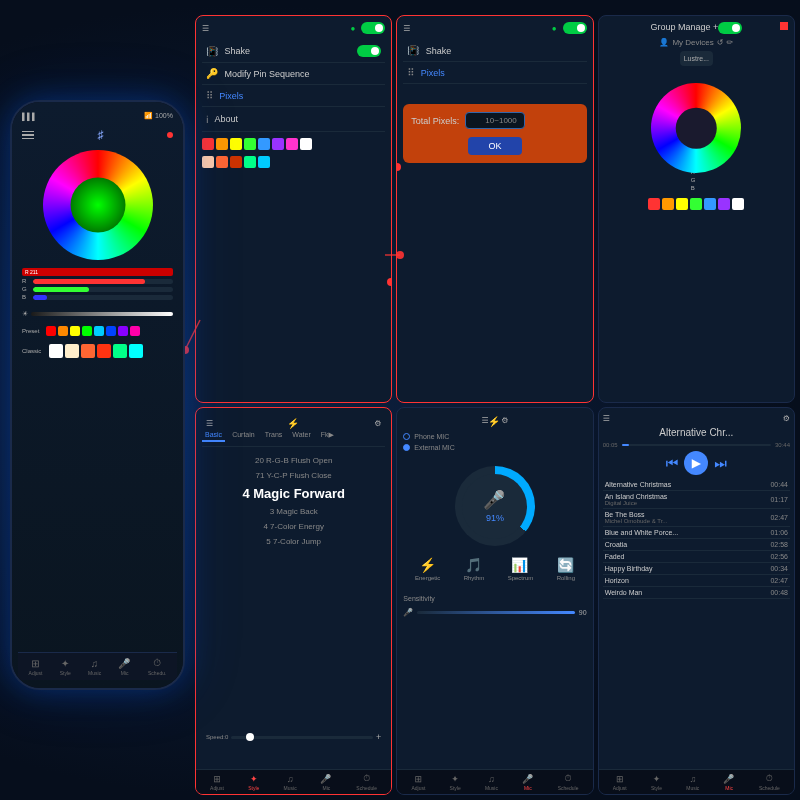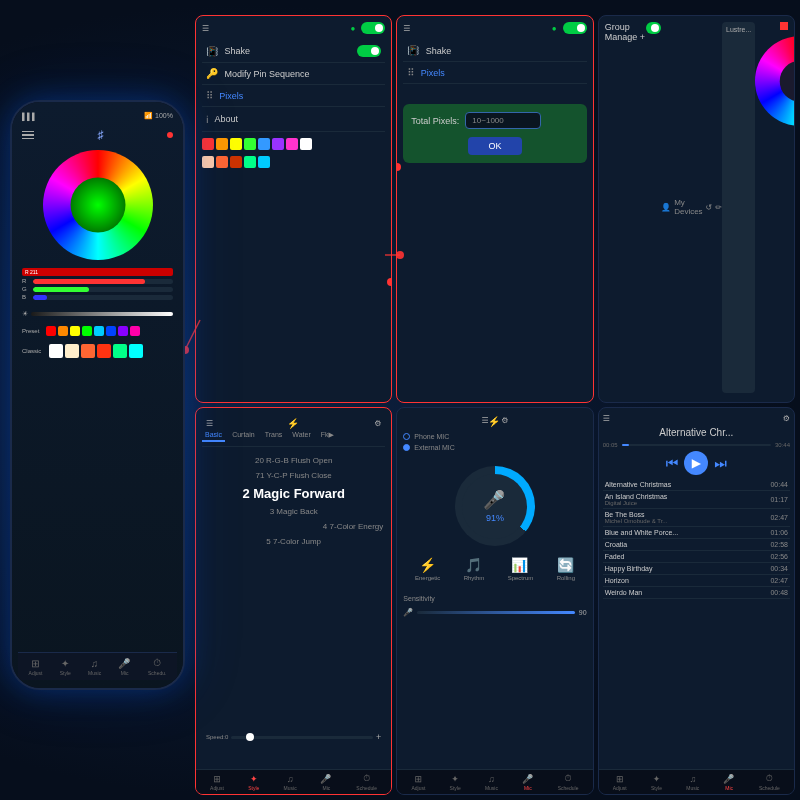--- a/index.html
+++ b/index.html
@@ -305,43 +305,43 @@
     }
 
     
     .panel-pixels {
       padding: 6px;
       display: flex;
       flex-direction: column;
     }
 
     .dialog-box {
-      background: #14532d;
+      background: #c2410c;
       border-radius: 6px;
       padding: 8px;
       margin-top: 20px;
     }
 
     .dialog-title {
       font-size: 9px;
       color: #ccc;
       margin-bottom: 8px;
       display: flex;
       align-items: center;
       gap: 6px;
     }
 
     .dialog-input {
       background: #0a1520;
       border: 1px solid #3366aa;
       border-radius: 4px;
-      padding: 3px 6px;
+      padding: 3px 19px;
       font-size: 8px;
       color: #888;
-      width: 76px;
+      width: 60px;
     }
 
     .dialog-ok-btn {
       background: #2244aa;
       border: none;
       border-radius: 4px;
       color: white;
       font-size: 9px;
       padding: 4px 20px;
       margin-top: 6px;
@@ -597,20 +597,22 @@
     .progress-fill {
       width: 5%;
       height: 100%;
       background: #4488ff;
       border-radius: 1px;
     }
 
     .panel-group-manage {
       padding: 6px;
       display: flex;
+      flex-direction: column;
+      align-items: center;
     }
 
     .gm-title {
       font-size: 9px;
       color: #ccc;
       margin-bottom: 4px;
       display: flex;
       justify-content: space-between;
     }
 
@@ -981,23 +983,23 @@
       <div class="music-tabs">
         <span class="music-tab active">Basic</span>
         <span class="music-tab">Curtain</span>
         <span class="music-tab">Trans</span>
         <span class="music-tab">Water</span>
         <span class="music-tab">Fk▶</span>
       </div>
 
       <div class="music-list-item" style="color:#888;">20 R-G-B Flush Open</div>
       <div class="music-list-item" style="color:#888;">71 Y-C-P Flush Close</div>
-      <div class="music-list-item" style="color:#ffffff;font-size:13px;font-weight:bold;">2 Magic Forward</div>
+      <div class="music-list-item" style="color:#ffffff;font-size:13px;font-weight:bold;">4 Magic Forward</div>
       <div class="music-list-item" style="color:#888;">3 Magic Back</div>
-      <div class="music-list-item" style="color:#888;text-align:right;">4 7-Color Energy</div>
+      <div class="music-list-item" style="color:#888;">4 7-Color Energy</div>
       <div class="music-list-item" style="color:#888;">5 7-Color Jump</div>
 
       <div class="speed-row">
         <span class="speed-label">Speed:0</span>
         <div class="speed-track">
           <div class="speed-dot"></div>
         </div>
         <span style="font-size:9px;color:#aaa;">+</span>
       </div>
     </div>

